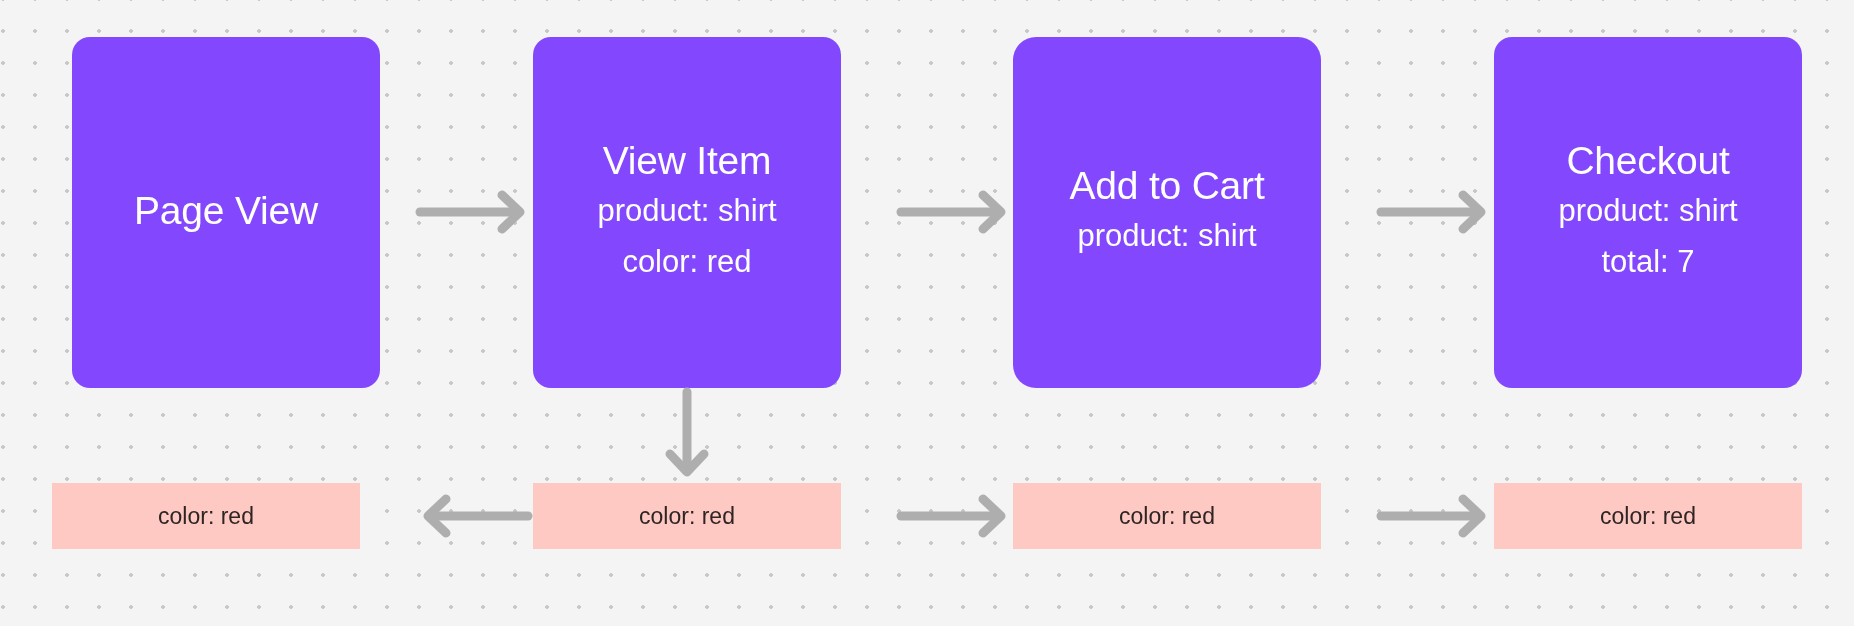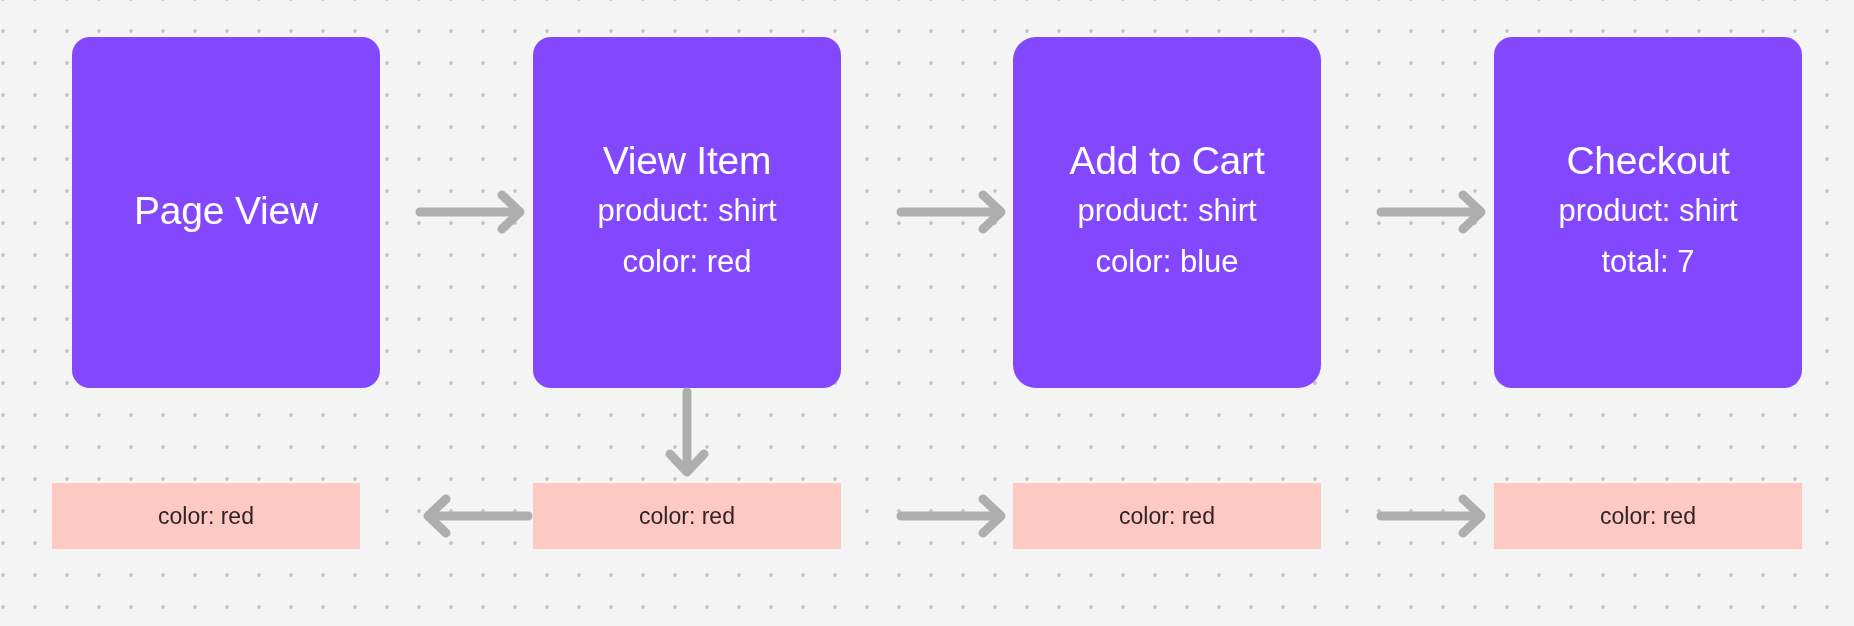--- a/index.html
+++ b/index.html
@@ -130,21 +130,20 @@
     <div class="event-props">
       <div class="event-prop">product: shirt</div>
       <div class="event-prop">color: red</div>
     </div>
   </div>
 
   <div class="event-node" id="node-add-to-cart">
     <div class="event-title">Add to Cart</div>
     <div class="event-props">
       <div class="event-prop">product: shirt</div>
-      <div class="event-prop">color: blue</div>
     </div>
   </div>
 
   <div class="event-node" id="node-checkout">
     <div class="event-title">Checkout</div>
     <div class="event-props">
       <div class="event-prop">product: shirt</div>
       <div class="event-prop">total: 7</div>
     </div>
   </div>

